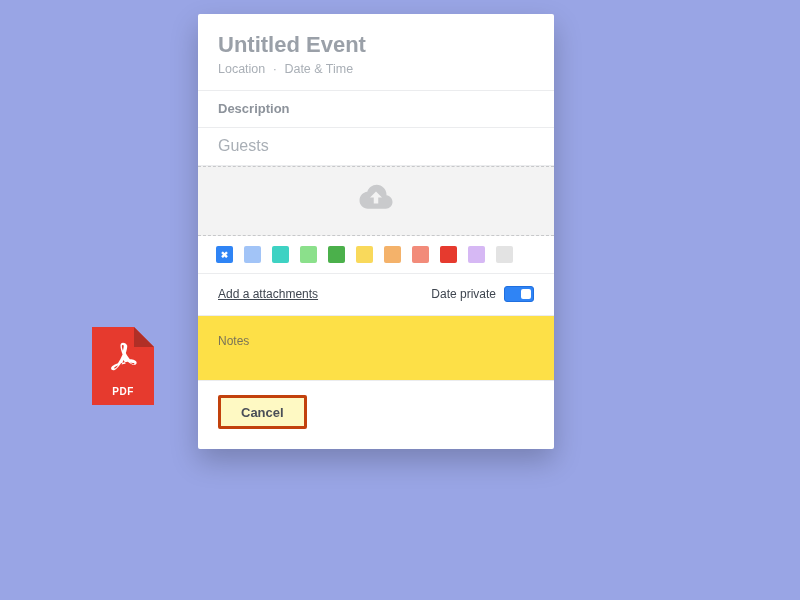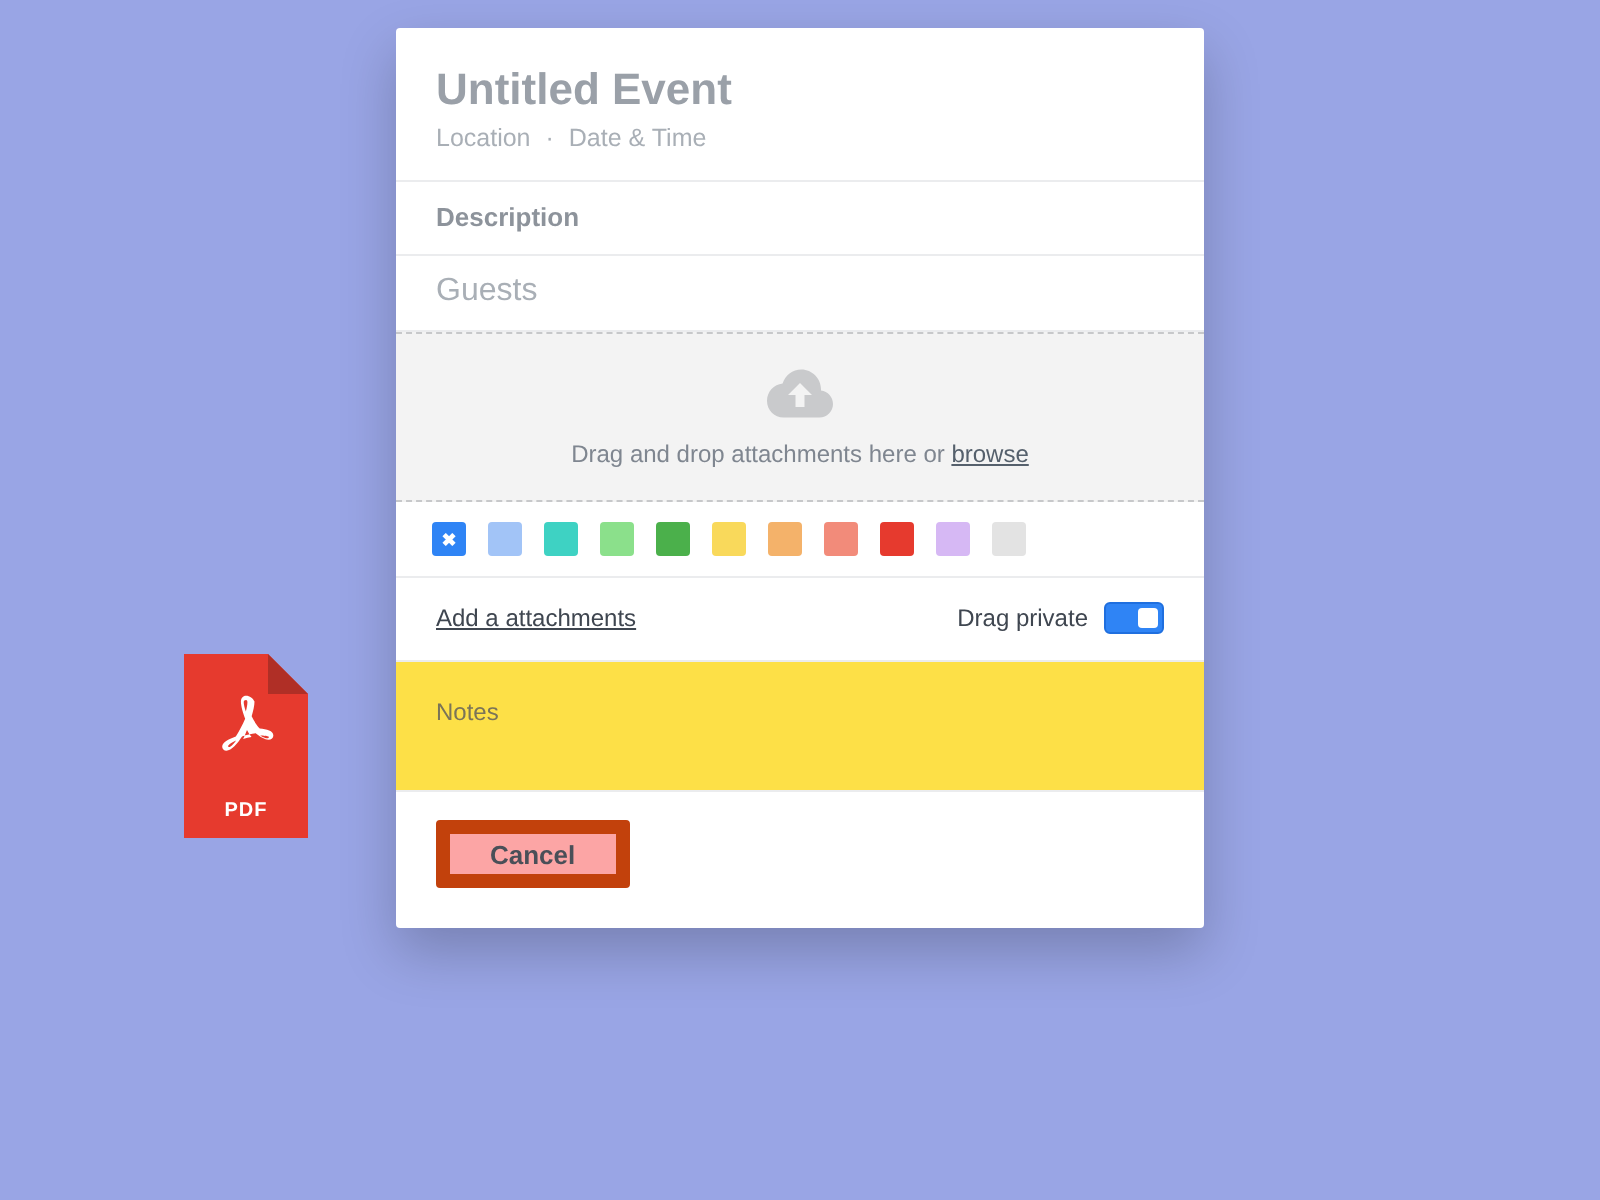--- a/index.html
+++ b/index.html
@@ -11,21 +11,21 @@
     position: relative;
     overflow: hidden;
   }
 
   
   .pdf-file {
     position: absolute;
     left: 92px;
     top: 327px;
     width: 62px;
-    height: 92px;
+    height: 78px;
   }
   .pdf-file .page {
     position: absolute;
     inset: 0;
     background: #e63a2e;
   }
   .pdf-file .fold {
     position: absolute;
     top: 0; right: 0;
     width: 20px; height: 20px;
@@ -54,21 +54,21 @@
     font-size: 10px;
     font-weight: 700;
     letter-spacing: 0.5px;
   }
 
   
   .dialog {
     position: absolute;
     left: 198px;
     top: 14px;
-    width: 404px;
+    width: 356px;
     background: #fff;
     box-shadow: 0 12px 28px rgba(0,0,0,0.22);
     border-radius: 2px;
     overflow: hidden;
   }
 
   .section {
     border-bottom: 1px solid #ebecee;
   }
 
@@ -201,23 +201,23 @@
     min-width: 84px;
     height: 34px;
     border-radius: 2px;
     font-size: 13px;
     font-weight: 700;
     border: none;
     cursor: pointer;
     padding: 0 20px;
   }
   .btn.cancel {
-    background: #fca5a5;
+    background: #fef9c3;
     color: #4a4f58;
-    border: 7px solid #c2410c;
+    border: 3px solid #c2410c;
   }
   .btn.save {
     background: #2f84f5;
     color: #fff;
   }
 </style>
 </head>
 <body>
 
 <div class="pdf-file">
@@ -244,23 +244,20 @@
   <div class="section row desc">Description</div>
 
   <div class="section row guests">Guests</div>
 
   <div class="dropzone">
     <span class="cloud-wrap">
       <svg viewBox="0 0 48 40">
         <path d="M38 18c0-7-6-13-13-13-6 0-11 4-12.6 9.4C6.6 15 2 19.8 2 26c0 6 5 11 11 11h24c5 0 9-4 9-9 0-4.6-3.4-8.4-8-9zM24 14l8 8h-5v8h-6v-8h-5l8-8z" fill="#c9cacc"></path>
       </svg>
     </span>
-    <div class="dz-text">
-      <span>Drag and drop attachments here or </span><span class="browse">browse</span>
-    </div>
   </div>
 
   <div class="section swatches">
     <div class="swatch-row" id="swatch-row">
         <div class="swatch selected" style="background: rgb(47, 132, 245);"></div>
         <div class="swatch" style="background: rgb(162, 196, 247);"></div>
         <div class="swatch" style="background: rgb(62, 210, 195);"></div>
         <div class="swatch" style="background: rgb(139, 224, 139);"></div>
         <div class="swatch" style="background: rgb(75, 176, 75);"></div>
         <div class="swatch" style="background: rgb(249, 217, 91);"></div>
@@ -268,21 +265,21 @@
         <div class="swatch" style="background: rgb(242, 139, 122);"></div>
         <div class="swatch" style="background: rgb(230, 58, 46);"></div>
         <div class="swatch" style="background: rgb(214, 184, 244);"></div>
         <div class="swatch" style="background: rgb(227, 227, 227);"></div>
       </div>
   </div>
 
   <div class="section options">
     <span class="add-notif">Add a attachments</span>
     <span class="priv">
-      <span>Drag private</span>
+      <span>Date private</span>
       <span class="toggle">
           <span class="knob"></span>
         </span>
     </span>
   </div>
 
   <div class="notes">Notes</div>
 
   <div class="footer">
     <button class="btn cancel">Cancel</button>

